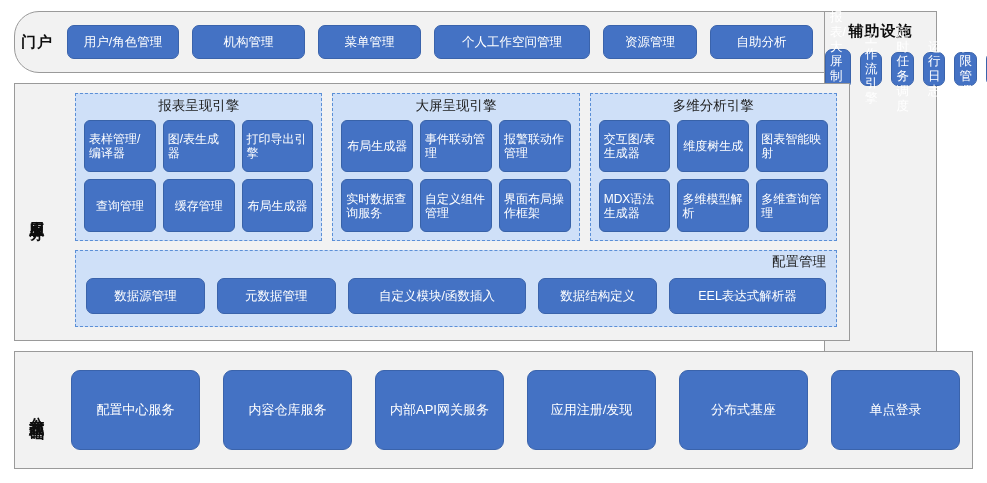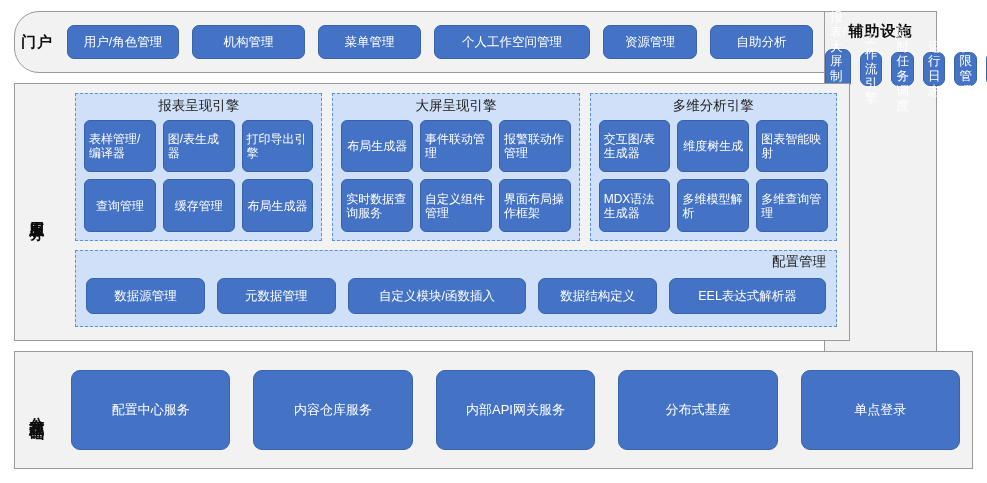--- a/index.html
+++ b/index.html
@@ -299,18 +299,19 @@
   </div>
 
   <div class="panel" id="infra-panel">
     <div class="band-label">
       <span class="vtext">分布式基础</span>
     </div>
     <div class="infra-row">
       <div class="btn">配置中心服务</div>
       <div class="btn">内容仓库服务</div>
       <div class="btn">内部API网关服务</div>
+      <div class="btn">应用注册/发现</div>
       <div class="btn">分布式基座</div>
       <div class="btn">单点登录</div>
     </div>
   </div>
 
 </div>
 
 </body></html>

